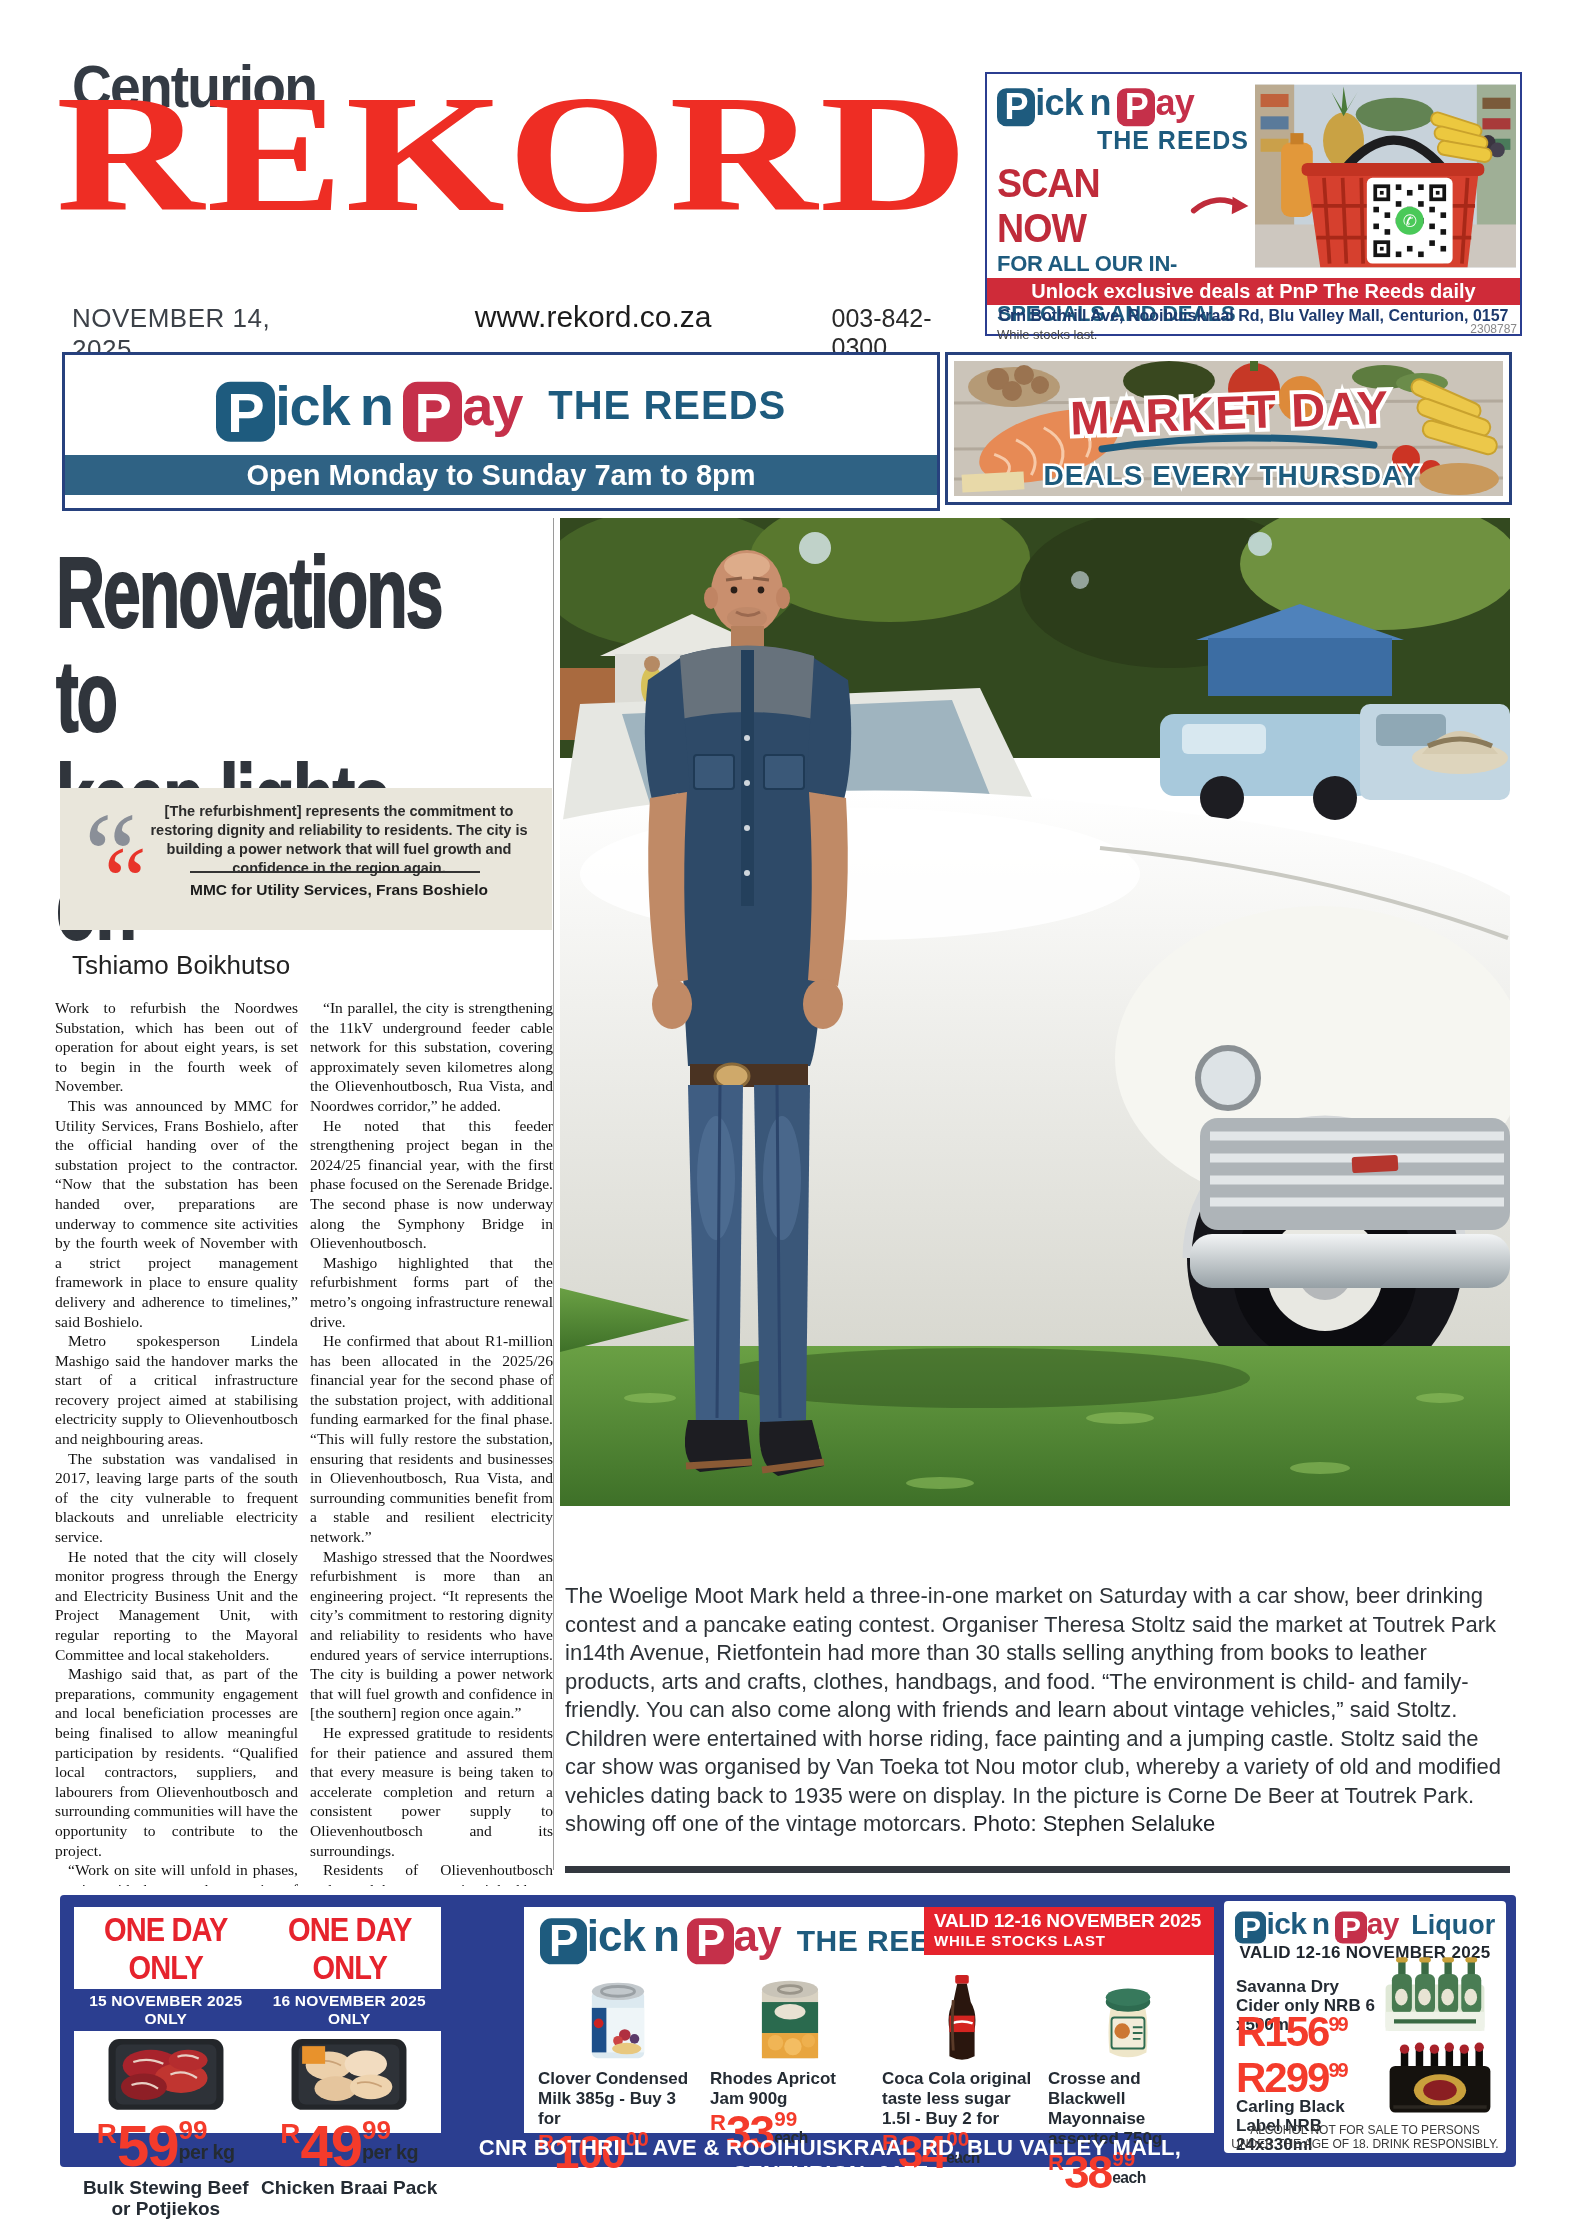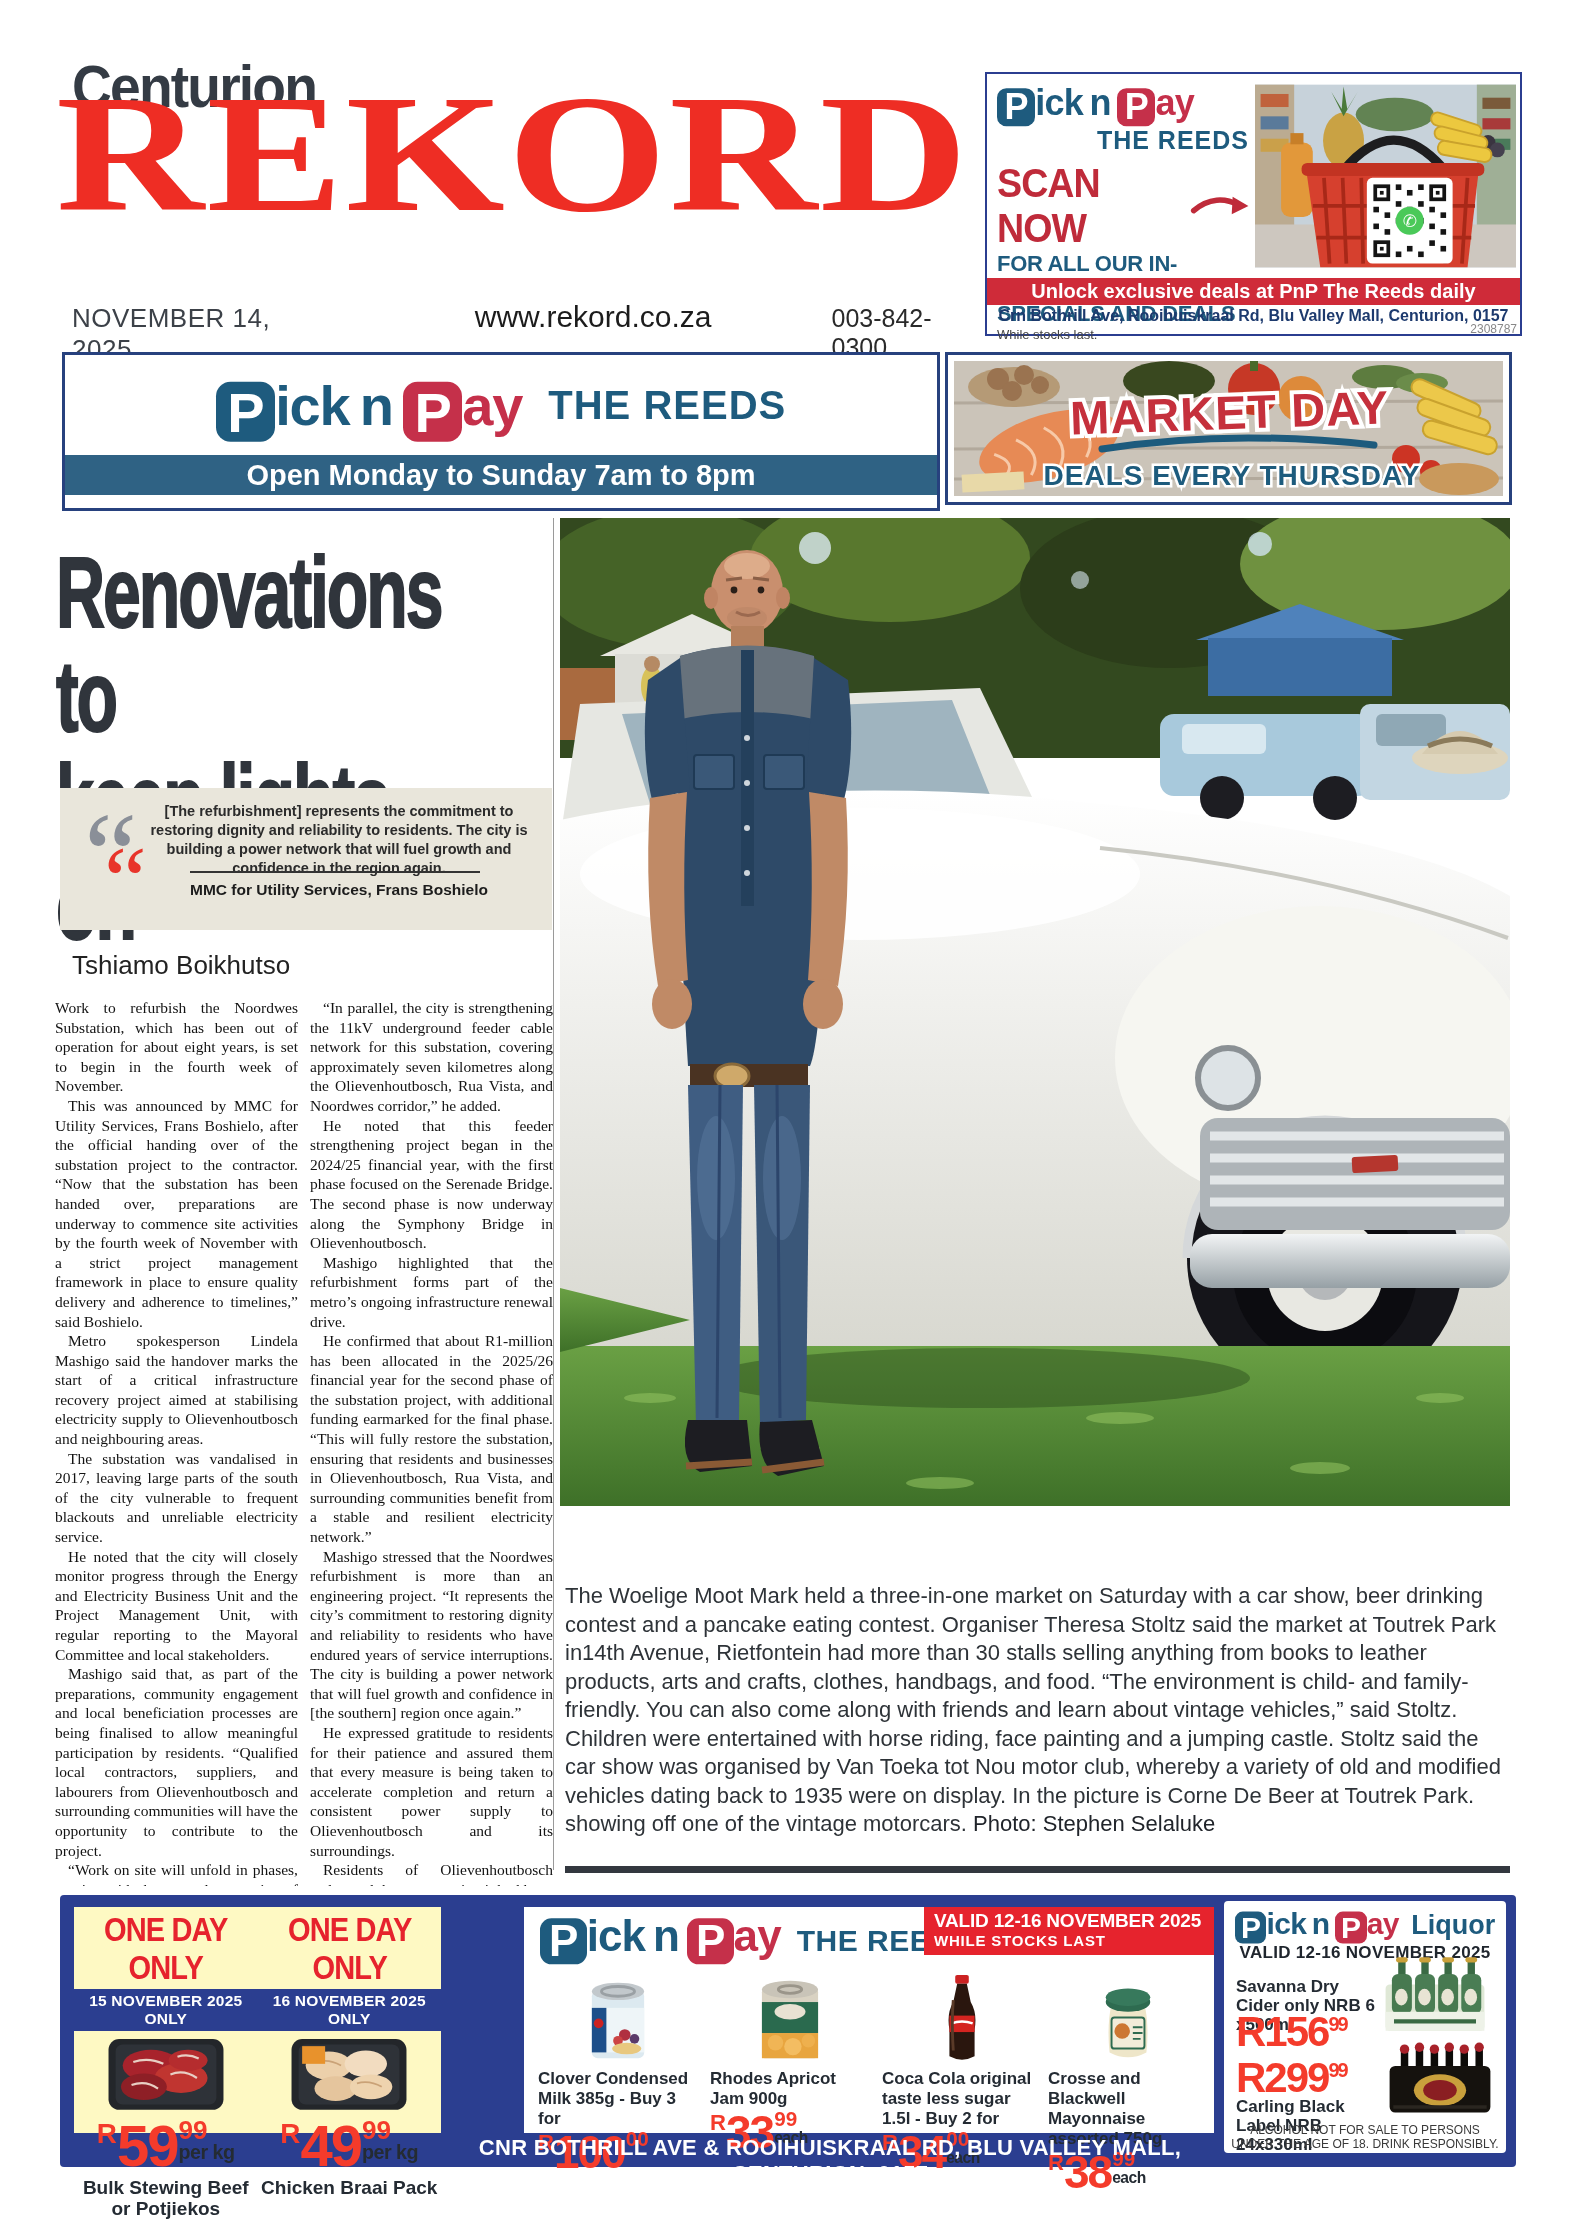--- a/index.html
+++ b/index.html
@@ -67,21 +67,21 @@
   
   .photo{left:560px;top:518px;width:950px;height:988px;overflow:hidden;}
   .capbar{left:565px;top:1524px;width:945px;height:45px;background:#1c2157;color:#fff;font-size:30px;
           line-height:45px;padding-left:14px;box-sizing:border-box;}
   .caption{left:565px;top:1582px;width:948px;font-size:22px;line-height:28.5px;color:#2e3338;}
   .credit{font-weight:normal;color:#20242a;}
   .caprule{left:565px;top:1866px;width:945px;height:7px;background:#33383f;}
 
   
   .frame{left:60px;top:1895px;width:1456px;height:272px;background:#2b3e90;border-radius:4px;}
-  .panelA{left:14px;top:12px;width:367px;height:226px;background:#fef9c3;display:flex;}
+  .panelA{left:14px;top:12px;width:367px;height:226px;background:#ffffff;display:flex;}
   .oneday{width:50%;box-sizing:border-box;padding-top:4px;text-align:center;}
   .od-title{font-size:33px;font-weight:bold;color:#e6232d;letter-spacing:-1px;transform:scaleX(.88);transform-origin:center;}
   .od-badge{display:inline-block;background:#2b3e90;color:#fff;font-size:15.5px;font-weight:bold;
             padding:3px 7px;margin-top:2px;letter-spacing:.2px;}
   .od-name{font-size:19px;font-weight:bold;color:#242b33;line-height:21px;margin-top:2px;}
   .price{color:#f43b2b;font-weight:bold;display:inline-flex;align-items:flex-start;line-height:1;}
   .price .cur{font-size:.48em;margin-top:.12em;}
   .price .big{font-size:1em;letter-spacing:-2px;}
   .price .col-sup{display:inline-flex;flex-direction:column;align-items:flex-start;margin-left:1px;}
   .price .cents{font-size:.45em;}

